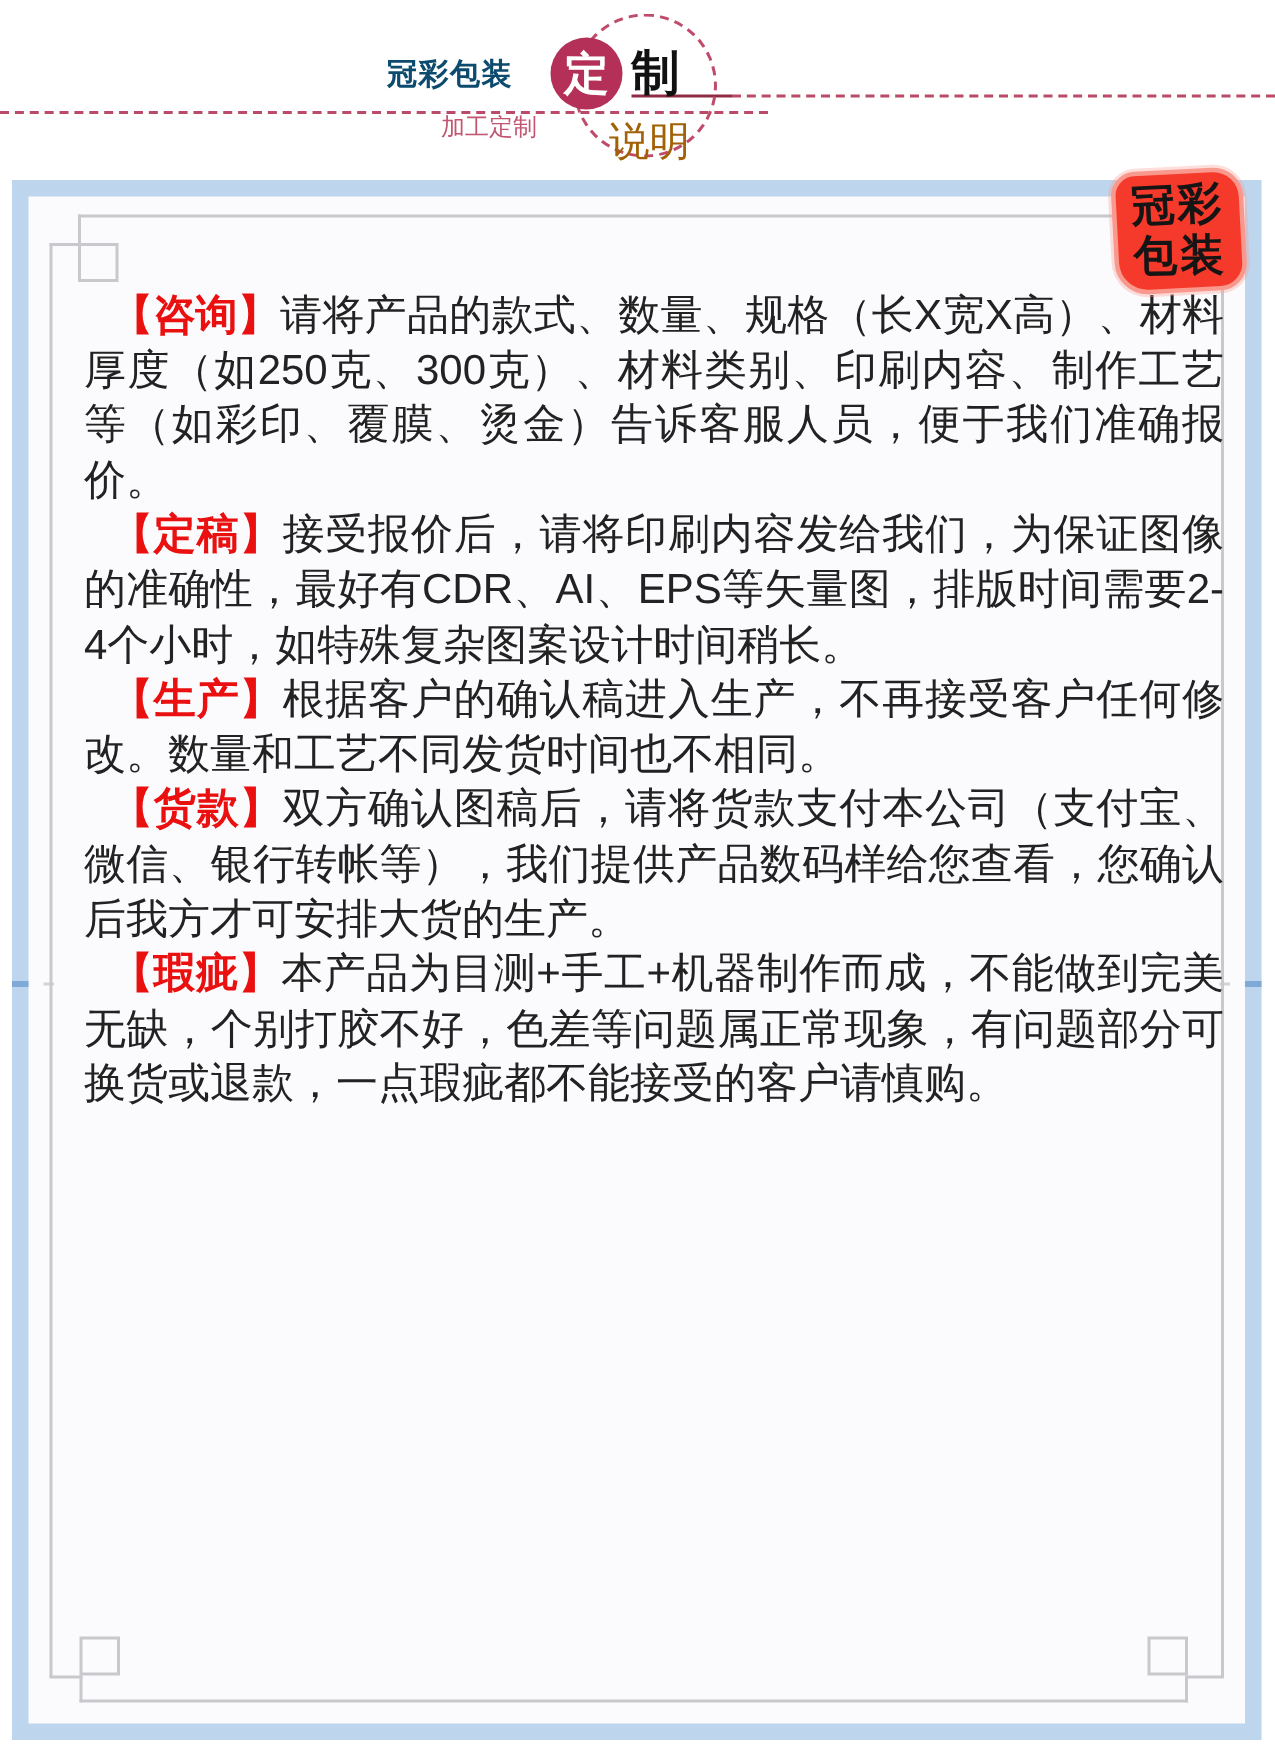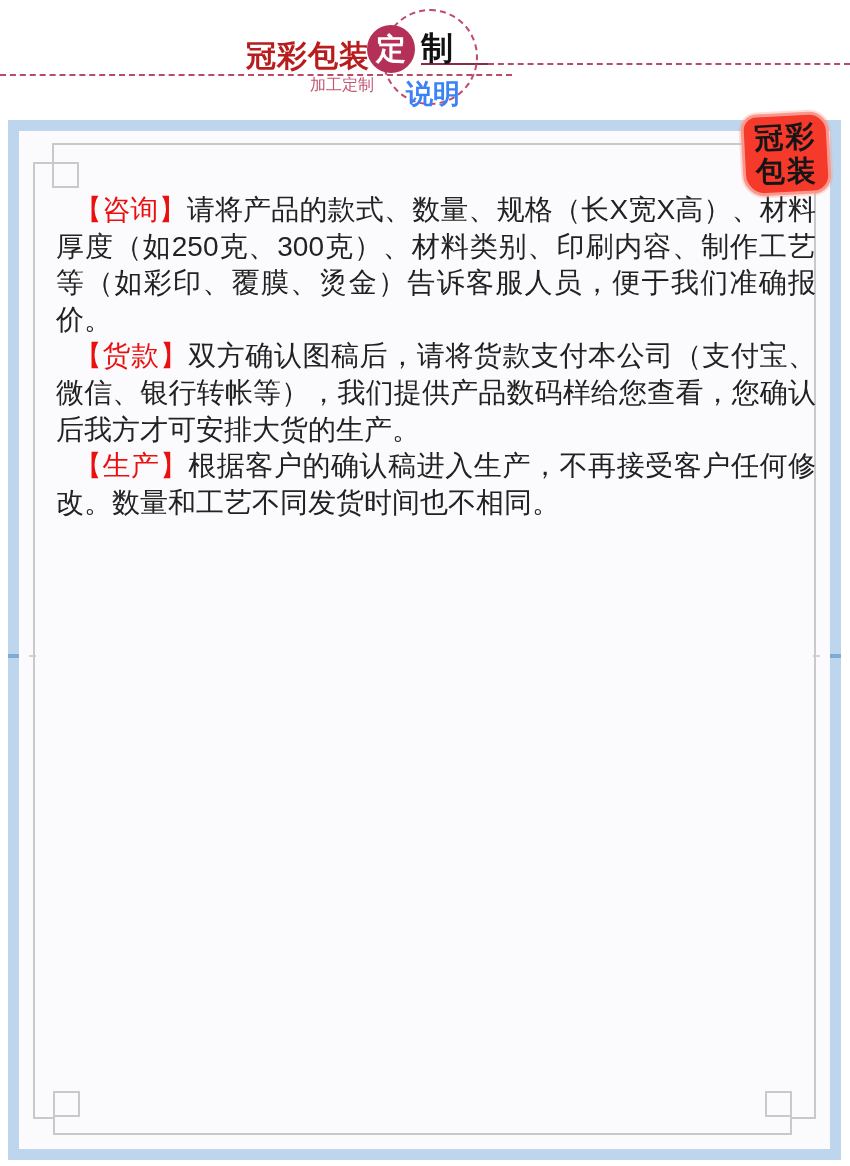--- a/index.html
+++ b/index.html
@@ -1,32 +1,32 @@
 <!DOCTYPE html>
 <html><head>
 <meta charset="utf-8">
 <style>
   * { margin:0; padding:0; box-sizing:border-box; }
   html,body { width:850px; height:1166px; background:#ffffff; overflow:hidden; }
   body { position:relative; font-family:"Liberation Sans","DejaVu Sans",sans-serif; }
 
   
-  .hdr-brand { position:absolute; left:246px; top:36px; font-size:30px; font-weight:bold;
-               color:#b91c1c; letter-spacing:1px; z-index:6; }
-  .hdr-sub   { position:absolute; left:294px; top:75px; font-size:16px; color:#c25571; z-index:6;margin-left:16px; }
+  .hdr-brand { position:absolute; left:258px; top:36px; font-size:20px; font-weight:bold;
+               color:#0c4a6e; letter-spacing:1px; z-index:6; }
+  .hdr-sub   { position:absolute; left:294px; top:75px; font-size:16px; color:#c25571; z-index:6; }
   .dash-low  { position:absolute; left:0; top:74px; width:512px; border-top:2px dashed #b94a68; z-index:4; }
   .dash-high { position:absolute; left:488px; top:63px; width:362px; border-top:2px dashed #b94a68; z-index:4; }
   .solid-underline { position:absolute; left:421px; top:63px; width:67px; border-top:2px solid #8f2a45; z-index:5; }
   .circle-dashed { position:absolute; left:382px; top:9px; width:96px; height:96px;
                    border:2px dashed #c04a6a; border-radius:50%; z-index:5; }
   .circle-solid  { position:absolute; left:367px; top:25px; width:48px; height:48px;
                    background:#b43058; border-radius:50%; color:#fff; font-size:30px; font-weight:bold;
                    display:flex; align-items:center; justify-content:center; z-index:7; }
   .char-zhi  { position:absolute; left:421px; top:27px; font-size:32px; font-weight:bold; color:#111; z-index:6; }
-  .shuoming  { position:absolute; left:406px; top:76px; font-size:27px; font-weight:bold; color:#3b82f6; z-index:6; }
+  .shuoming  { position:absolute; left:406px; top:76px; font-size:27px; font-weight:normal; color:#a16207; z-index:6; }
 
   
   .badge { position:absolute; left:742px; top:113px; width:88px; height:82px;
            background:#f5392a; border:3px solid #f9988c; border-radius:16px 20px 18px 22px;
            transform:rotate(-3deg); z-index:20;
            display:flex; flex-direction:column; align-items:center; justify-content:center;
            box-shadow:0 0 0 2px rgba(250,160,150,.35); }
   .badge span { font-size:29px; font-weight:bold; color:#151515; line-height:34px; letter-spacing:2px; }
   .badge span:last-child { transform:rotate(2deg); }
 
@@ -61,21 +61,21 @@
          background:transparent; z-index:3; }
   .csq.tl { left:52px;  top:162px; }
   .csq.tr { left:769px; top:162px; }
   .csq.bl { left:53px;  top:1091px; }
   .csq.br { left:765px; top:1091px; }
 
   
   .content { position:absolute; left:56px; top:192px; width:760px; z-index:5;
              font-size:28px; line-height:36.6px; color:#222; text-align:justify; }
   .content p { margin:0; text-indent:18px; }
-  .content .lbl { color:#ea1010; font-weight:normal; }
+  .content .lbl { color:#ea1010; font-weight:bold; }
 </style>
 </head>
 <body>
 
 <div class="dash-low"></div>
 <div class="dash-high"></div>
 <div class="solid-underline"></div>
 <div class="circle-dashed"></div>
 <div class="hdr-brand">冠彩包装</div>
 <div class="hdr-sub">加工定制</div>
@@ -111,18 +111,24 @@
 <div class="csq tl"></div>
 <div class="csq tr"></div>
 <div class="csq bl"></div>
 <div class="csq br"></div>
 
 <div class="content">
   <p>
     <span class="lbl">【咨询】</span><span>请将产品的款式、数量、规格（长X宽X高）、材料厚度（如250克、300克）、材料类别、印刷内容、制作工艺等（如彩印、覆膜、烫金）告诉客服人员，便于我们准确报价。</span>
   </p>
   <p>
-    <span class="lbl">【货款】</span><span>双方确认图稿后，请将货款支付本公司（支付宝、微信、银行转帐等），我们提供产品数码样给您查看，您确认后我方才可安排大货的生产。</span>
+    <span class="lbl">【定稿】</span><span>接受报价后，请将印刷内容发给我们，为保证图像的准确性，最好有CDR、AI、EPS等矢量图，排版时间需要2-4个小时，如特殊复杂图案设计时间稍长。</span>
   </p>
   <p>
     <span class="lbl">【生产】</span><span>根据客户的确认稿进入生产，不再接受客户任何修改。数量和工艺不同发货时间也不相同。</span>
   </p>
+  <p>
+    <span class="lbl">【货款】</span><span>双方确认图稿后，请将货款支付本公司（支付宝、微信、银行转帐等），我们提供产品数码样给您查看，您确认后我方才可安排大货的生产。</span>
+  </p>
+  <p>
+    <span class="lbl">【瑕疵】</span><span>本产品为目测+手工+机器制作而成，不能做到完美无缺，个别打胶不好，色差等问题属正常现象，有问题部分可换货或退款，一点瑕疵都不能接受的客户请慎购。</span>
+  </p>
 </div>
 
 </body></html>

